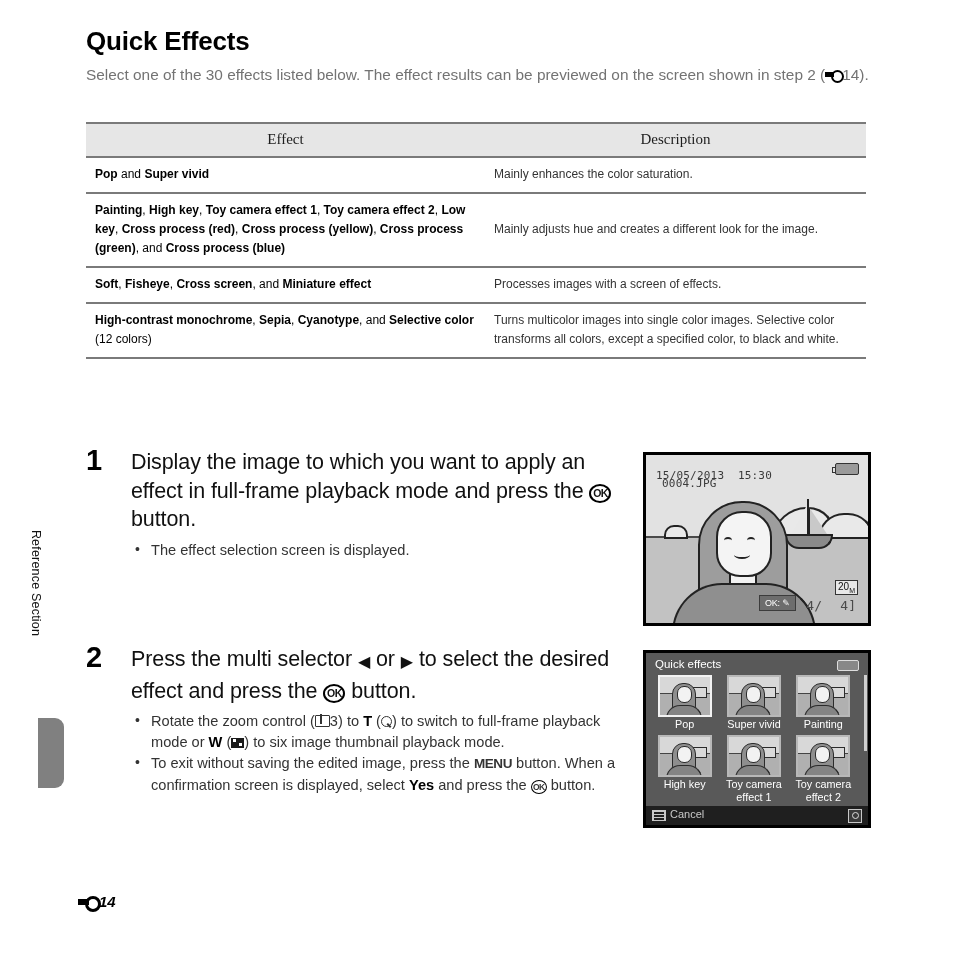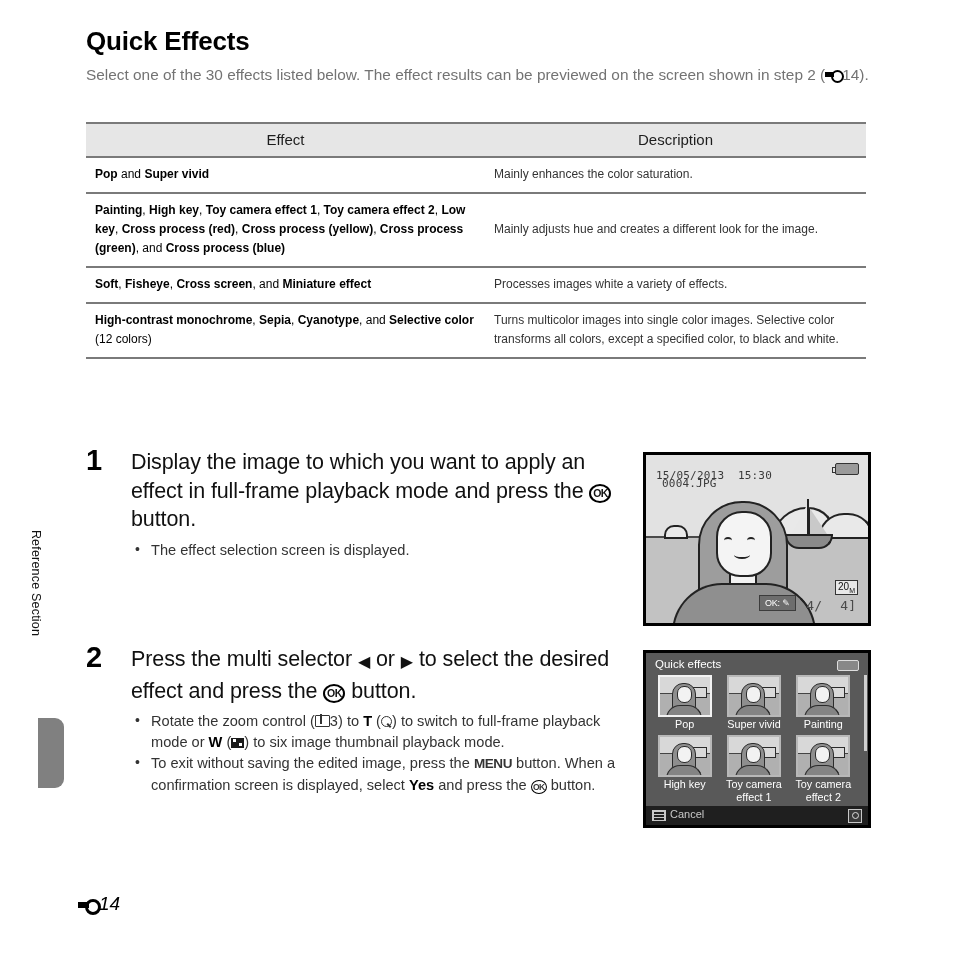--- a/index.html
+++ b/index.html
@@ -51,20 +51,21 @@
     vertical-align:middle;
     font-size:12px;line-height:19px;
   }
   .tbl th{
     background:#e6e6e6;
     border-top:2.5px solid #7a7a7a;
     border-bottom:2.5px solid #7a7a7a;
     font-weight:normal;font-size:15px;
     text-align:center;padding:6px 0 7px 0;
     color:#1d1d1d;
+    font-family:Liberation Serif, serif;
   }
   .tbl tbody td{border-bottom:2px solid #7a7a7a;}
   .tbl tbody tr:last-child td{border-bottom:2.5px solid #7a7a7a;}
   .col-eff{width:399px;border-right:2px solid #7a7a7a;}
   .col-desc{width:381px;}
   .eff-cell{color:#000;}
   .eff-cell b{font-weight:bold;}
   .desc-cell{color:#333;font-size:14.6px;line-height:20px;}
 
   
@@ -212,21 +213,21 @@
   }
   .qe-menuico:before{content:"";position:absolute;left:2px;top:2px;width:10px;height:1.6px;background:#1f1f1f;
     box-shadow:0 3px 0 #1f1f1f, 0 6px 0 #1f1f1f;}
   .qe-mag{position:absolute;right:6px;top:3px;width:12px;height:12px;border:1.3px solid #c8c8c8;background:#3a3a3a;}
   .qe-mag:after{content:"";position:absolute;left:2.5px;top:2px;width:5px;height:5px;border:1.2px solid #ddd;border-radius:50%;}
   .qe-scroll{position:absolute;right:1px;top:22px;width:3px;height:76px;background:#cfcfcf;}
 
   
   .footer{
     position:absolute;left:78px;top:893px;
-    font-size:19px;font-style:italic;font-weight:normal;color:#000;
+    font-size:15px;font-style:italic;font-weight:bold;color:#000;
   }
   .footer .eico{width:20px;height:13px;margin-right:1px;vertical-align:-2px;}
   .footer .eico:before{width:11px;height:6px;top:3px;}
   .footer .eico:after{width:10px;height:10px;left:7px;border-width:3px;}
 </style>
 </head>
 <body>
 
 <div class="page">
 
@@ -250,21 +251,21 @@
         <tr>
           <td class="col-eff eff-cell"><b>Pop</b> and <b>Super vivid</b></td>
           <td class="col-desc desc-cell">Mainly enhances the color saturation.</td>
         </tr>
         <tr>
           <td class="col-eff eff-cell"><b>Painting</b>, <b>High key</b>, <b>Toy camera effect 1</b>, <b>Toy camera effect 2</b>, <b>Low key</b>, <b>Cross process (red)</b>, <b>Cross process (yellow)</b>, <b>Cross process (green)</b>, and <b>Cross process (blue)</b></td>
           <td class="col-desc desc-cell">Mainly adjusts hue and creates a different look for the image.</td>
         </tr>
         <tr>
           <td class="col-eff eff-cell"><b>Soft</b>, <b>Fisheye</b>, <b>Cross screen</b>, and <b>Miniature effect</b></td>
-          <td class="col-desc desc-cell">Processes images white a variety of effects.</td>
+          <td class="col-desc desc-cell">Processes images with a screen of effects.</td>
         </tr>
         <tr>
           <td class="col-eff eff-cell"><b>High-contrast monochrome</b>, <b>Sepia</b>, <b>Cyanotype</b>, and <b>Selective color</b> (12 colors)</td>
           <td class="col-desc desc-cell">Turns multicolor images into single color images. Selective color transforms all colors, except a specified color, to black and white.</td>
         </tr>
       </tbody>
   </table>
 
   <div class="step" id="step-1" style="left:86px;top:448px;width:545px;">
     <div class="step-num">1</div>

